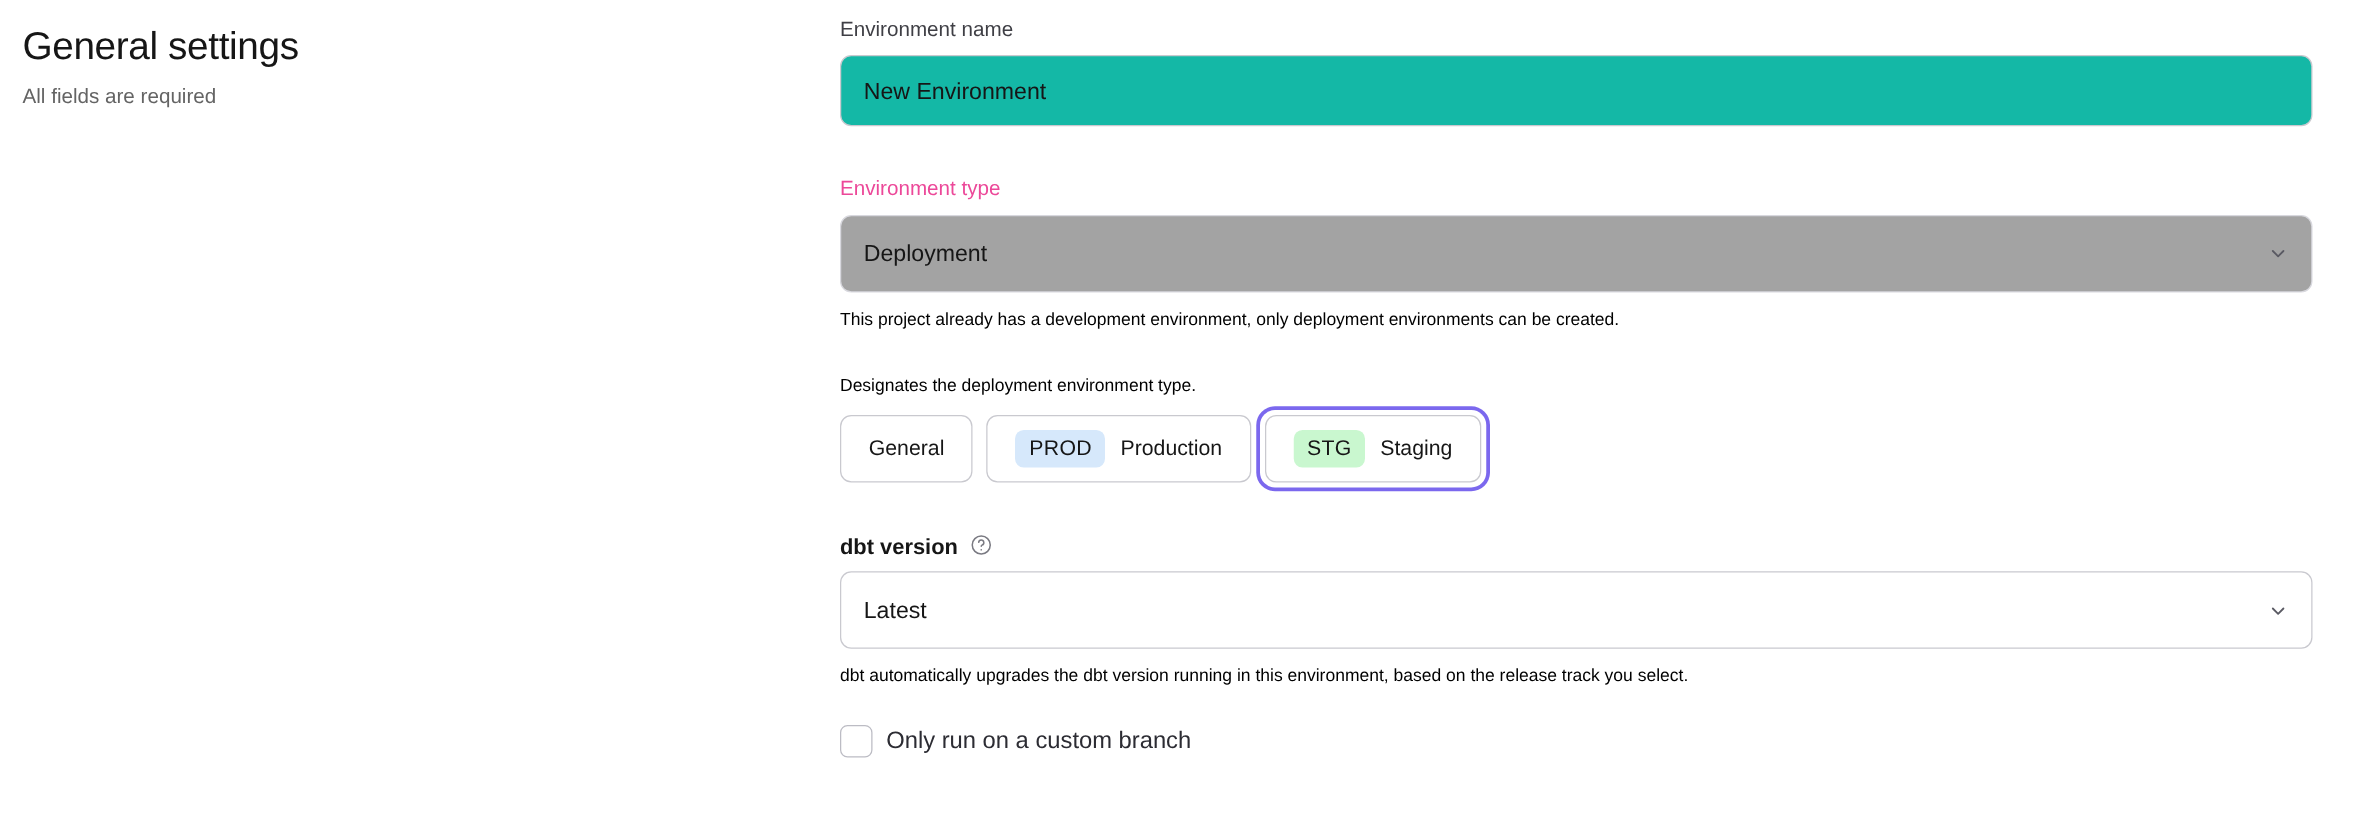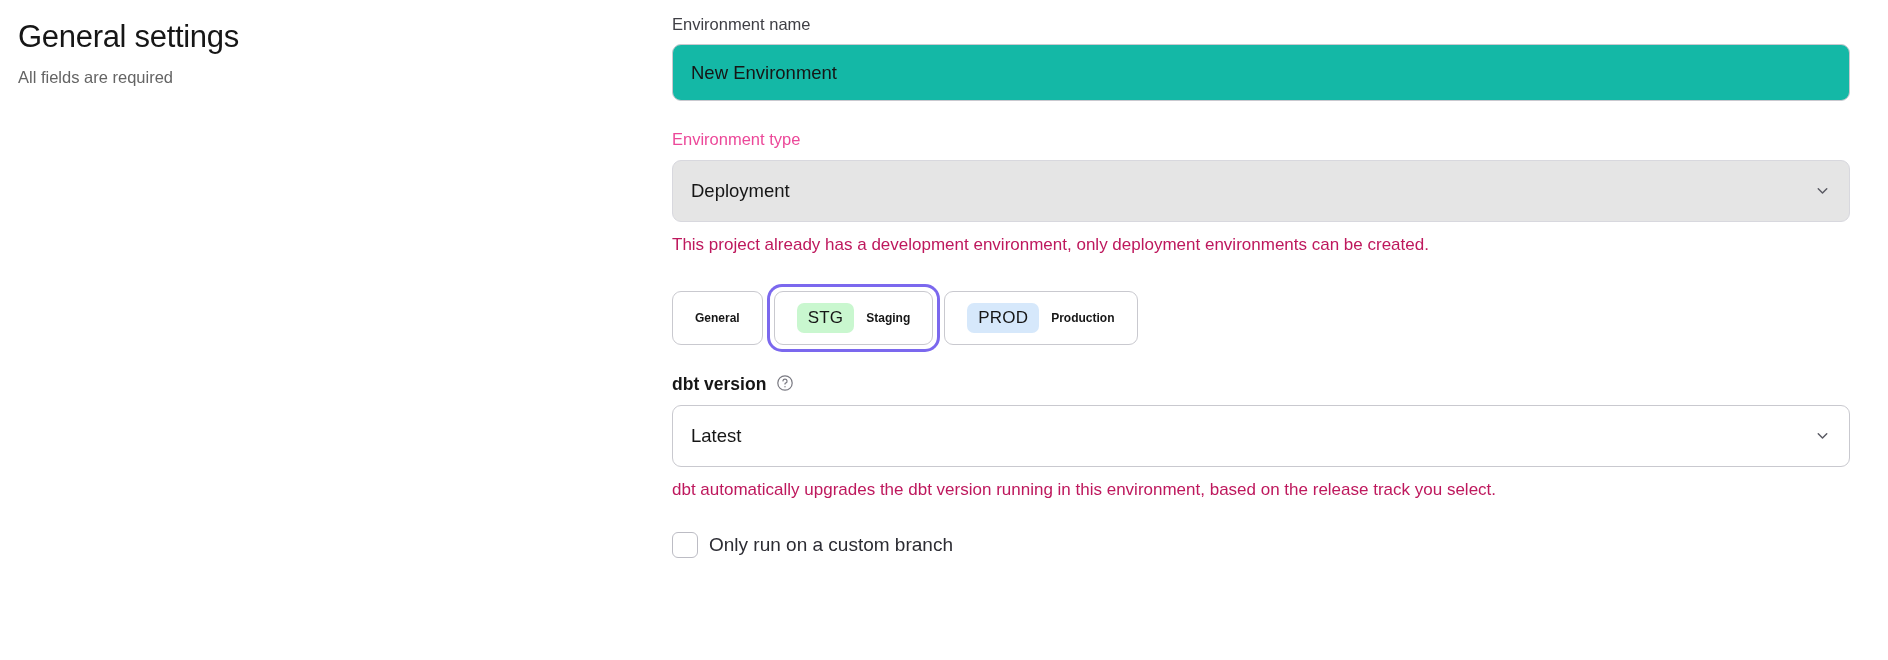--- a/index.html
+++ b/index.html
@@ -45,21 +45,21 @@
   }
 
   
   .form-col {
     position: absolute;
     left: 672px;
     top: 14px;
     width: 1178px;
   }
 
-  .field { margin-bottom: 0; }
+  .field { margin-bottom: 12px; }
 
   .field-label {
     font-size: 16.5px;
     color: #3f3f45;
     line-height: 1.3;
     margin-bottom: 9px;
     display: block;
   }
   .field-label.disabled { color: #ec4899; }
   .field-label.strong {
@@ -88,42 +88,42 @@
     outline: none;
     display: flex;
     align-items: center;
   }
 
   .select-box {
     width: 100%;
     height: 62px;
     border: 1px solid #d8d8de;
     border-radius: 9px;
-    background: #e5e5e5;
+    background: #a3a3a3;
     display: flex;
     align-items: center;
     justify-content: space-between;
     padding: 0 18px;
     font-size: 18.5px;
     color: #161616;
   }
   .select-box.enabled {
     background: #ffffff;
     border-color: #c9c9cf;
   }
   .select-chevron {
     color: #5a5a63;
     display: flex;
     align-items: center;
   }
   .select-chevron svg { display: block; }
 
   .hint-text {
-    font-size: 17px;
-    color: #be185d;
+    font-size: 14px;
+    color: #000000;
     margin-top: 12px;
     line-height: 1.35;
   }
 
   .spacer-lg { height: 28px; }
   .spacer-md { height: 20px; }
 
   
   .choice-row {
     display: flex;
@@ -162,21 +162,21 @@
     align-items: center;
     justify-content: center;
     height: 30px;
     padding: 0 11px;
     border-radius: 7px;
     font-size: 17px;
     font-weight: 500;
     color: #161616;
     letter-spacing: 0.2px;
   }
-  .choice-label { font-size: 12px; font-weight: bold; }
+  .choice-label { font-size: 17px; }
 
   
   .checkbox-row {
     display: flex;
     align-items: center;
     gap: 11px;
     margin-top: 30px;
   }
   .checkbox-box {
     width: 26px;
@@ -219,40 +219,41 @@
             <path d="M5 8 L10 13 L15 8"></path>
           </svg>
         </span>
       </div>
       <div class="hint-text">This project already has a development environment, only deployment environments can be created.</div>
     </div>
 
     <div class="spacer-md"></div>
 
     <div class="field">
+      <div class="hint-text" style="margin-top:2px">Designates the deployment environment type.</div>
 
       <div class="choice-row">
 
         <div class="choice-wrap">
           <button class="choice-btn">
             <span class="choice-label">General</span>
           </button>
         </div>
 
+        <div class="choice-wrap">
+          <button class="choice-btn">
+            <span class="choice-badge" style="background:#d6e8fb">PROD</span>
+            <span class="choice-label">Production</span>
+          </button>
+        </div>
+
         <div class="choice-wrap focused">
           <button class="choice-btn">
             <span class="choice-badge" style="background:#c9f7cf">STG</span>
             <span class="choice-label">Staging</span>
-          </button>
-        </div>
-
-        <div class="choice-wrap">
-          <button class="choice-btn">
-            <span class="choice-badge" style="background:#d6e8fb">PROD</span>
-            <span class="choice-label">Production</span>
           </button>
         </div>
 
       </div>
     </div>
 
     <div class="spacer-lg"></div>
 
     <div class="field">
       <div class="field-label strong">

